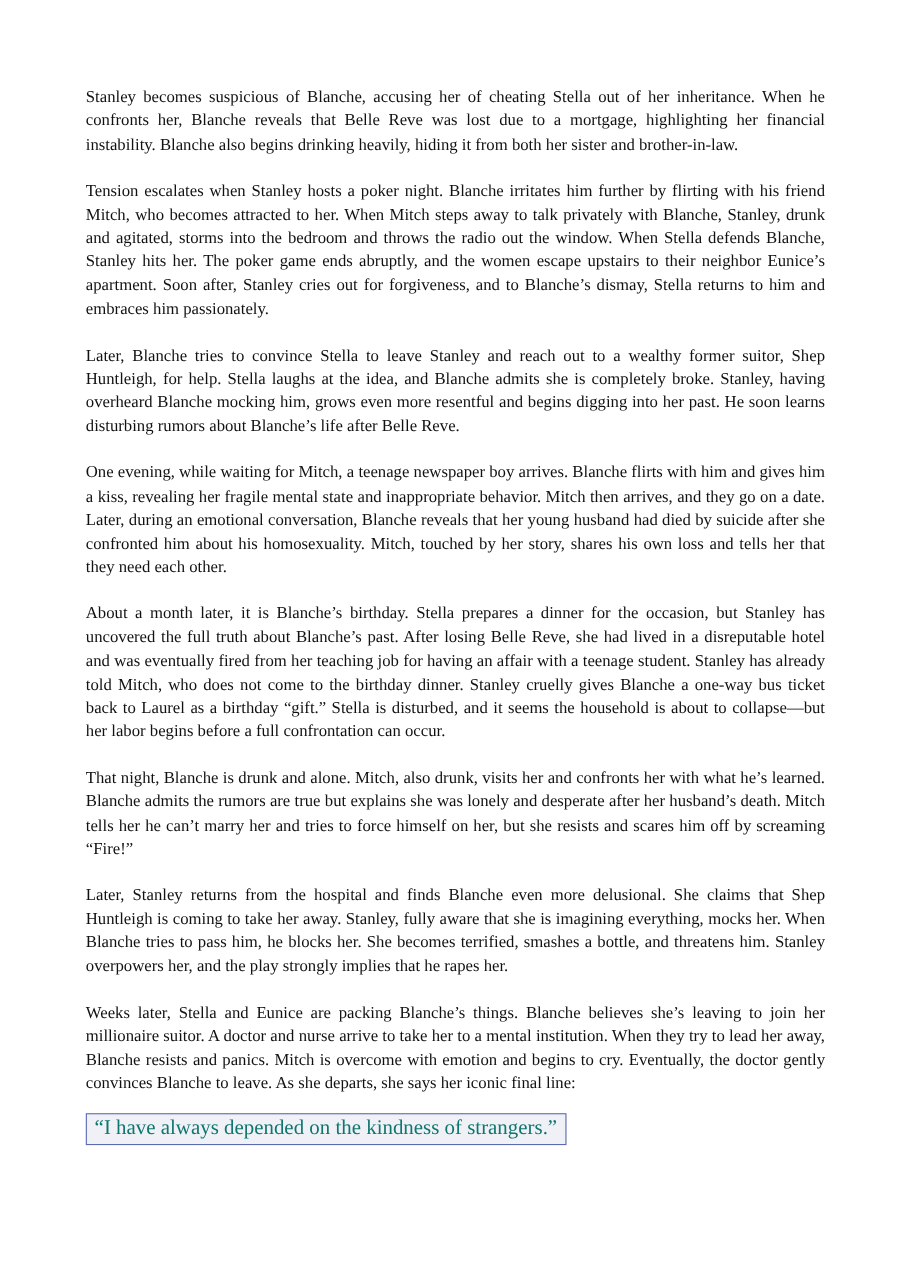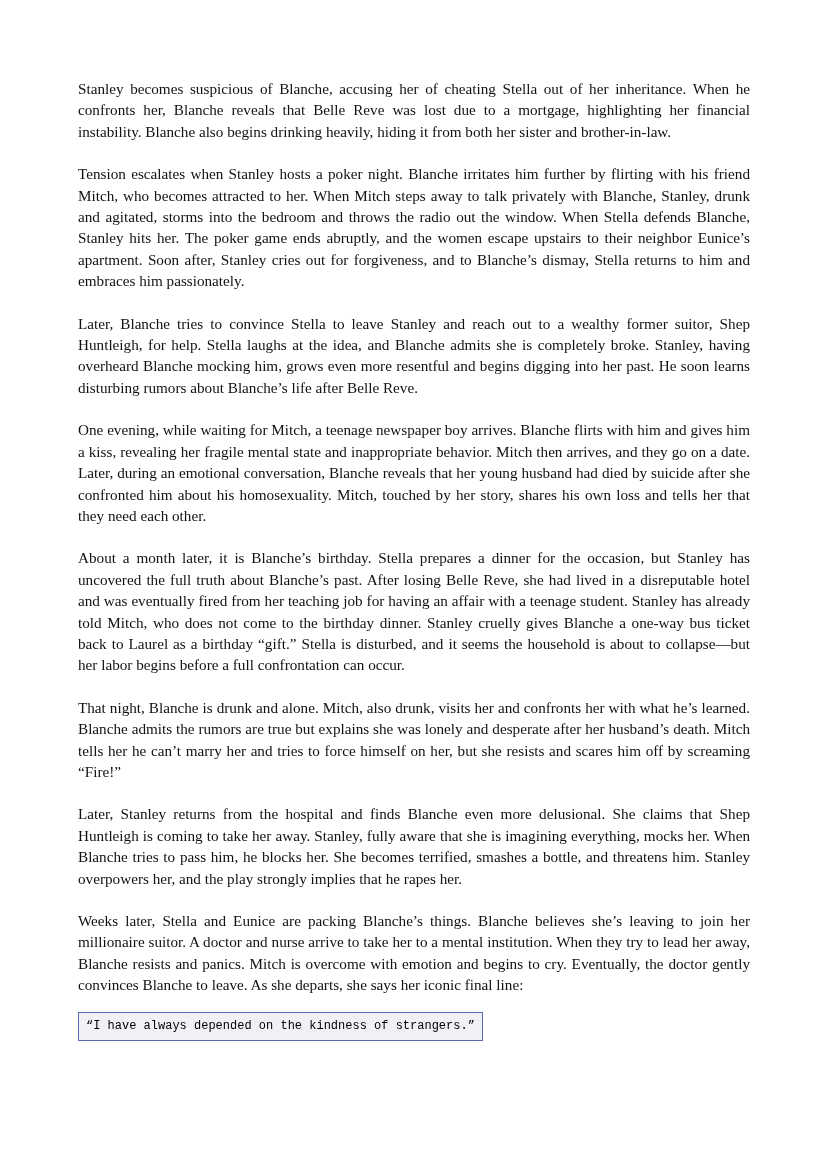--- a/index.html
+++ b/index.html
@@ -37,25 +37,24 @@
   }
   p.para:last-of-type {
     margin-bottom: 16px;
     margin-top: 20px;
   }
   .quote-box {
     display: inline-block;
     border: 1px solid #5c6bb0;
     background: #f0f1f7;
     padding: 3px 7px 4px 7px;
-    font-size: 12px;
+    font-size: 19px;
     line-height: 20px;
-    color: #000000;
+    color: #0f766e;
     white-space: nowrap;
-    font-family: Liberation Mono, monospace;
   }
   .quote-wrap {
     margin-top: 2px;
   }
 </style>
 </head>
 <body>
 
 <div class="page">
   <div class="content">

